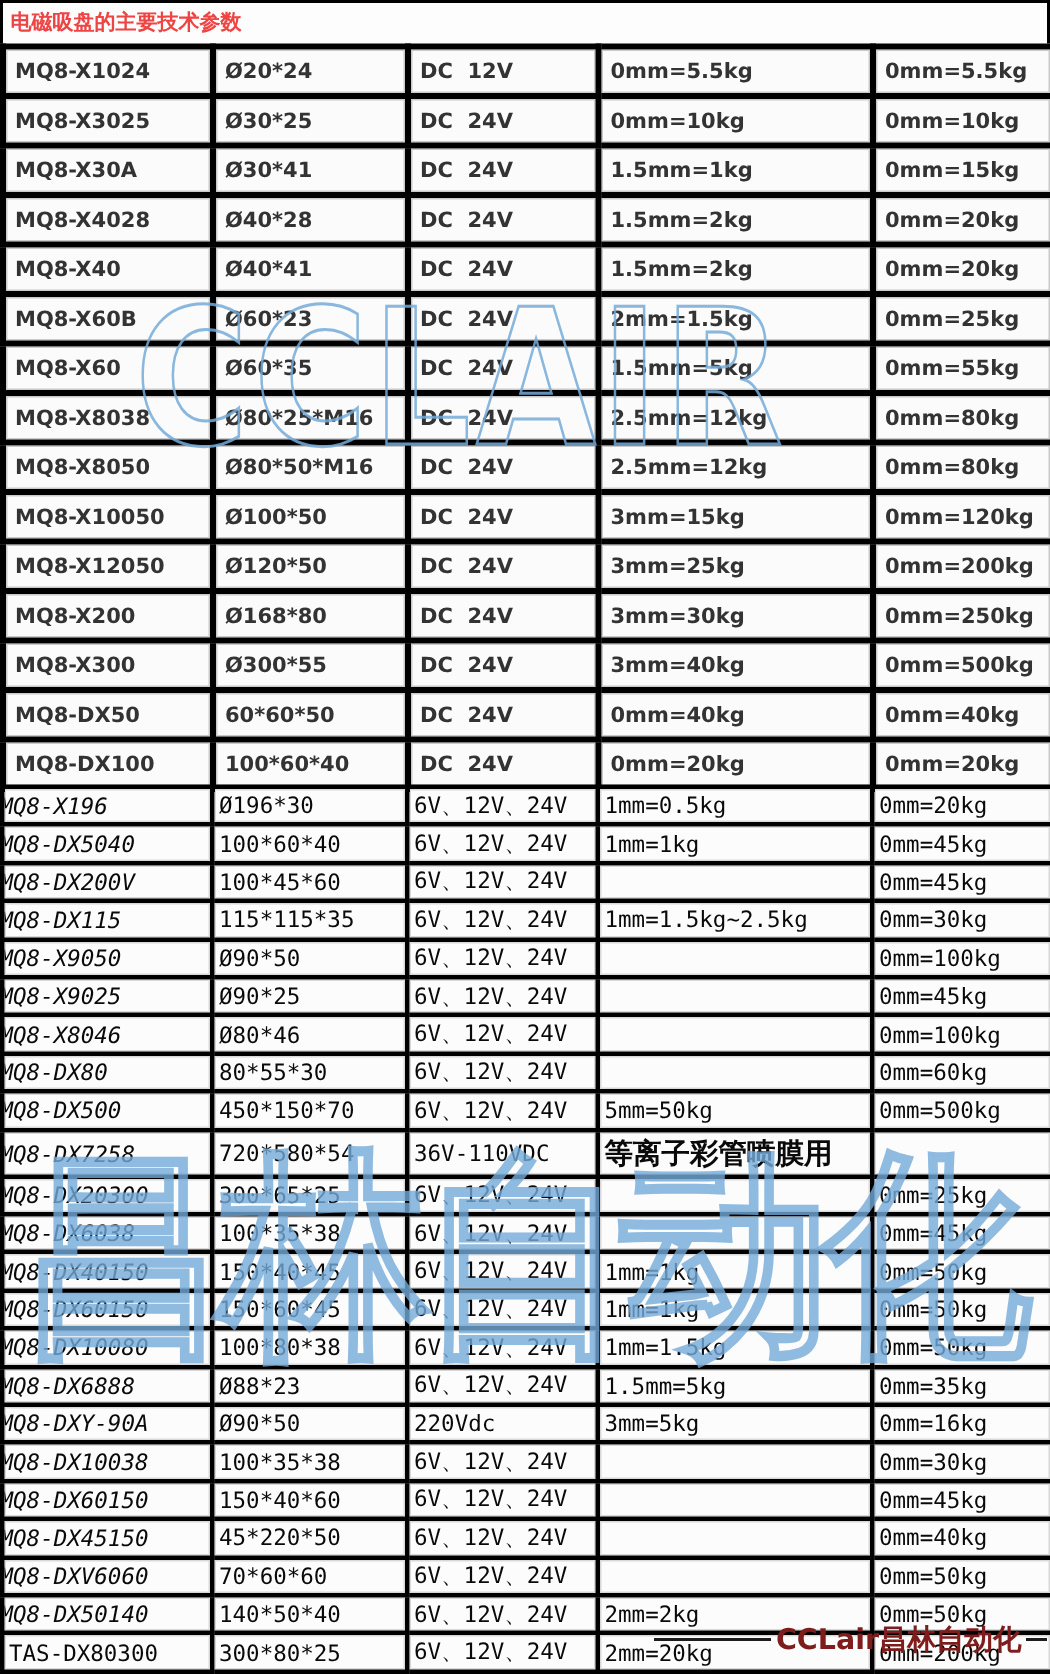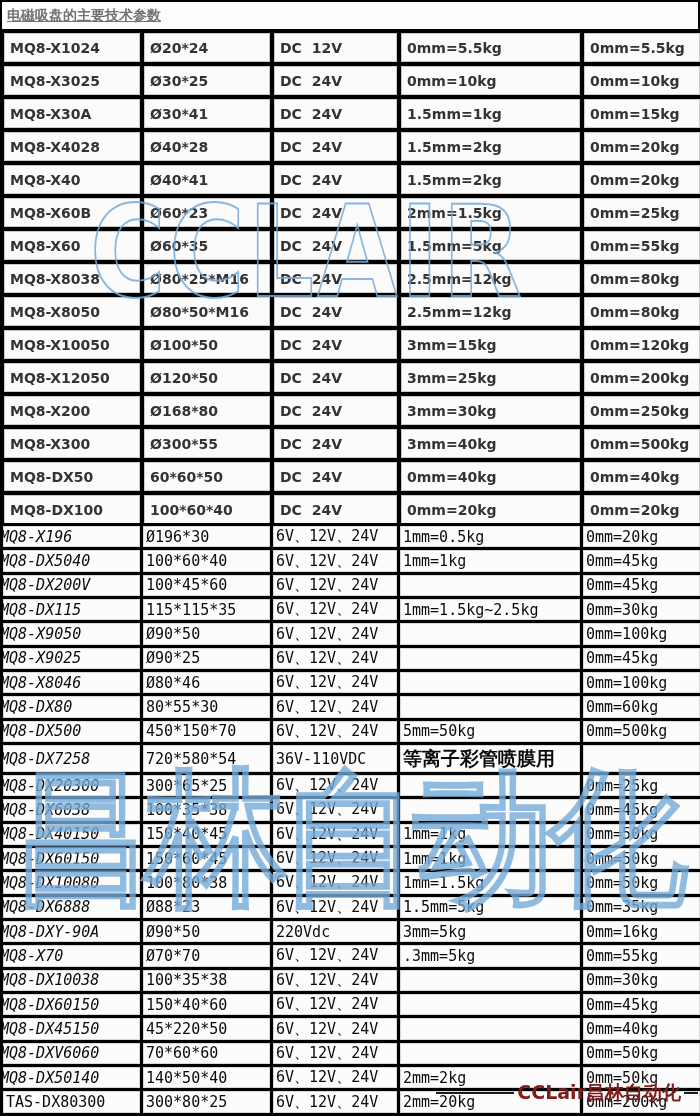--- a/index.html
+++ b/index.html
@@ -4,23 +4,22 @@
 <style>
   html,body{margin:0;padding:0;background:#fff;}
   .page{
     position:relative;width:700px;height:1116px;overflow:hidden;background:#fff;
     font-family:"DejaVu Sans","Liberation Sans",sans-serif;
   }
   
   .title-row{
     position:absolute;left:0;top:0;width:700px;height:29px;box-sizing:border-box;
     border:2px solid #000;border-bottom:none;background:#fdfdfd;
-    font-weight:bold;font-size:14px;line-height:26px;color:#737373;padding-left:5px;
+    font-weight:bold;font-size:14px;line-height:26px;color:#ef4444;padding-left:5px;
     white-space:pre;
-    text-decoration:underline;
   }
   
   table{border-collapse:collapse;table-layout:fixed;position:absolute;left:0;width:700px;}
   #t1{top:29px;height:494px;}
   #t2{top:523px;height:593px;}
   td{white-space:pre;overflow:hidden;vertical-align:middle;}
   #t1 td{
     border:4px solid #000;background:#fbfbfb;
     box-shadow:inset 0 0 0 1px #c9c9c9;
     font-family:"DejaVu Sans","Liberation Sans",sans-serif;
@@ -310,27 +309,20 @@
           <td>0mm=35kg</td>
         </tr>
         <tr>
           <td class="mclip">MQ8-DXY-90A</td>
           <td>Ø90*50</td>
           <td>220Vdc</td>
           <td>3mm=5kg</td>
           <td>0mm=16kg</td>
         </tr>
         <tr>
-          <td class="mclip">MQ8-X70</td>
-          <td>Ø70*70</td>
-          <td>6V、12V、24V</td>
-          <td>.3mm=5kg</td>
-          <td>0mm=55kg</td>
-        </tr>
-        <tr>
           <td class="mclip">MQ8-DX10038</td>
           <td>100*35*38</td>
           <td>6V、12V、24V</td>
           <td></td>
           <td>0mm=30kg</td>
         </tr>
         <tr>
           <td class="mclip">MQ8-DX60150</td>
           <td>150*40*60</td>
           <td>6V、12V、24V</td>

